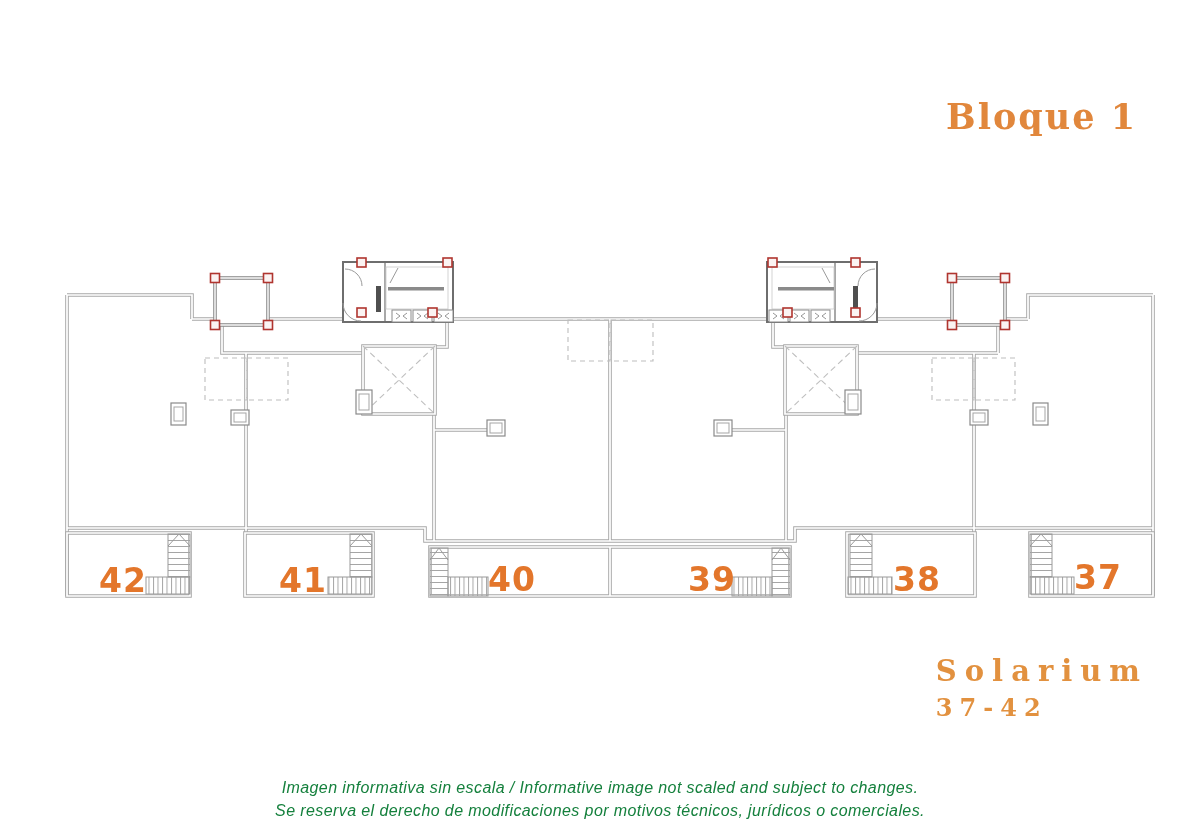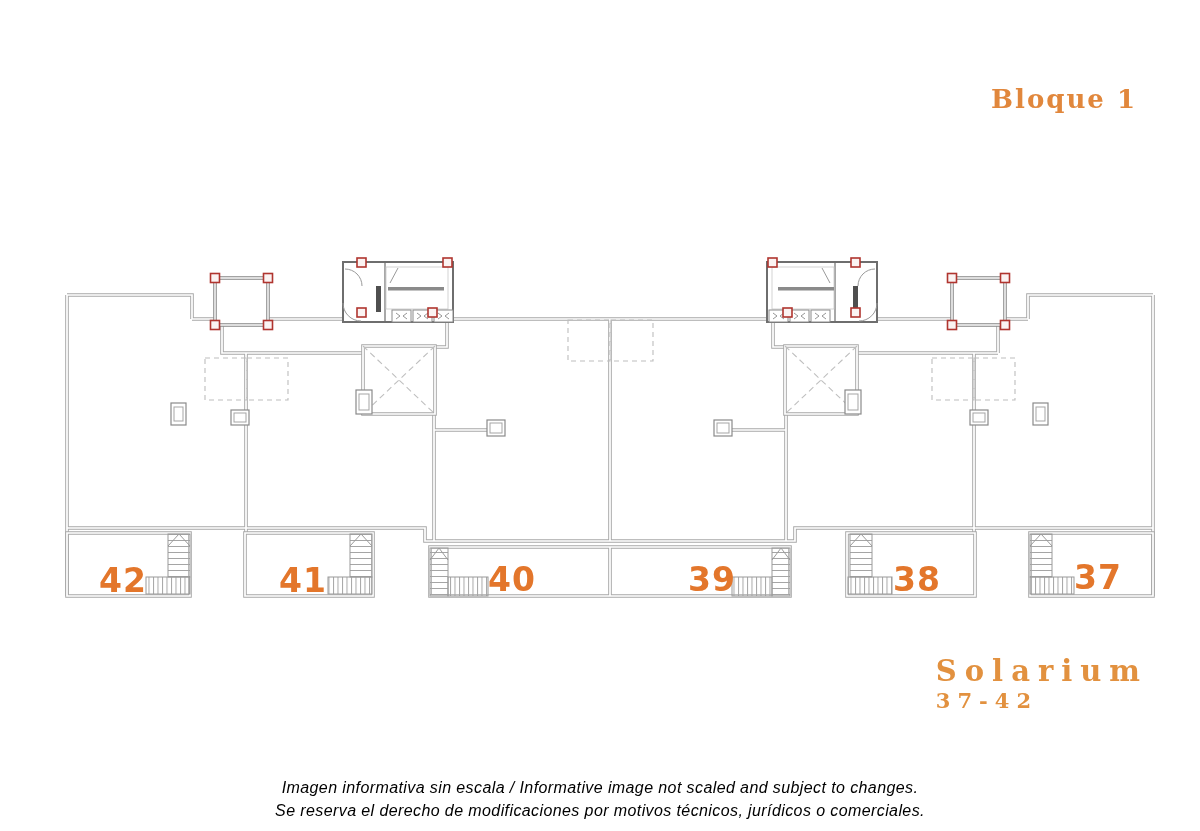--- a/index.html
+++ b/index.html
@@ -7,47 +7,47 @@
     position:relative;
     width:1200px;height:831px;
     background:#ffffff;
     overflow:hidden;
     font-family:"Liberation Sans", sans-serif;
   }
   .plan-svg{position:absolute;left:0;top:0;}
 
   .block-title{
     position:absolute;
-    top:84px;right:63px;
+    top:96px;right:63px;
     font-family:"DejaVu Serif","Liberation Serif",serif;
     font-weight:bold;
-    font-size:26px;
+    font-size:35px;
     letter-spacing:2px;
     color:#E1873C;
     white-space:nowrap;
   }
   .solarium{
     position:absolute;
     top:654px;right:52px;
     text-align:left;
     font-family:"DejaVu Serif","Liberation Serif",serif;
     color:#E2913F;
     font-weight:bold;
   }
   .solarium .line1{font-size:29px;letter-spacing:8px;}
-  .solarium .line2{font-size:21px;letter-spacing:7px;}
+  .solarium .line2{font-size:24px;letter-spacing:7px;margin-top:5px;}
   .disclaimer{
     position:absolute;
     top:776px;left:0;width:100%;
     text-align:center;
     font-style:italic;
     font-size:16px;
     letter-spacing:0.4px;
     line-height:23px;
-    color:#000000;
+    color:#15803d;
   }
 
   
   .wo{fill:none;stroke:#A8A8A8;stroke-width:3.6;}
   .wi{fill:none;stroke:#ffffff;stroke-width:1.7;}
   .wo-fill{fill:#ffffff;stroke:#A8A8A8;stroke-width:3.6;}
   .dash{fill:none;stroke:#BDBDBD;stroke-width:1.1;stroke-dasharray:5 4;}
   .xdash{fill:none;stroke:#BFBFBF;stroke-width:1.1;stroke-dasharray:6 4;}
   .blockwall{fill:#ffffff;stroke:#6E6E6E;stroke-width:2;}
   .thinwall{fill:none;stroke:#6E6E6E;stroke-width:1.2;}

